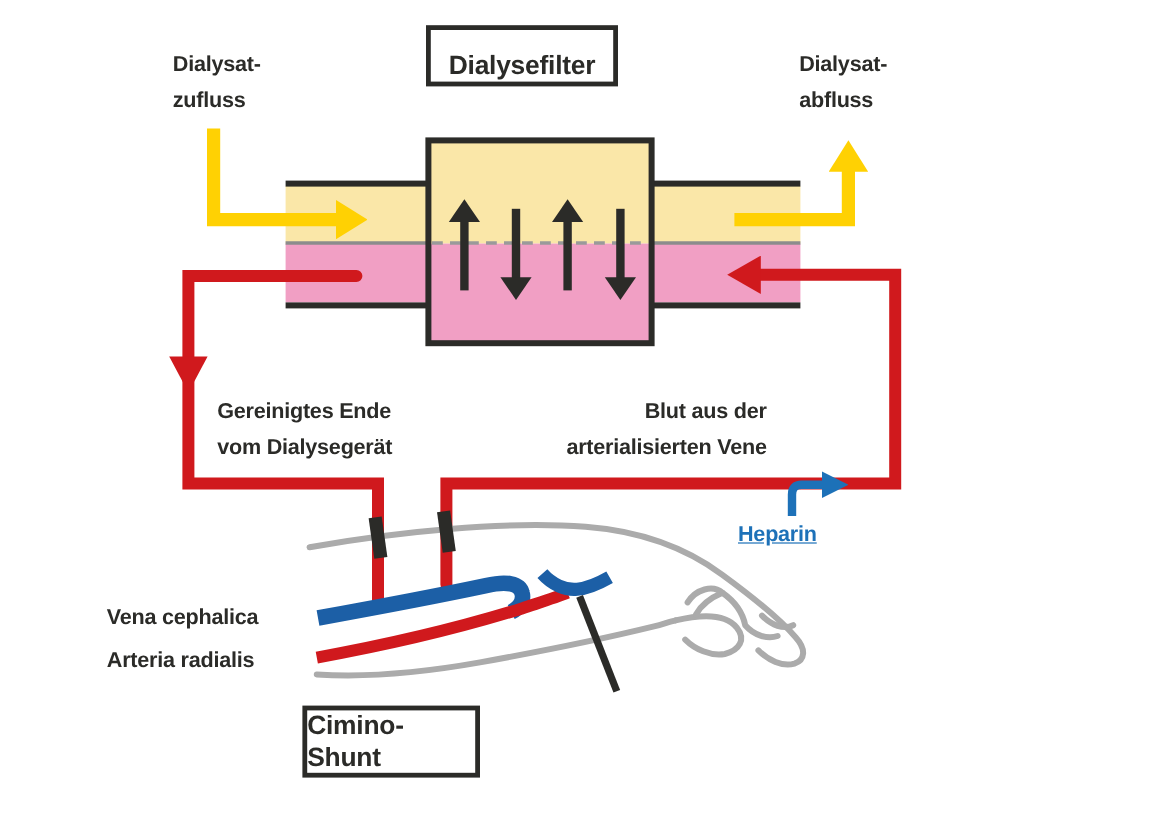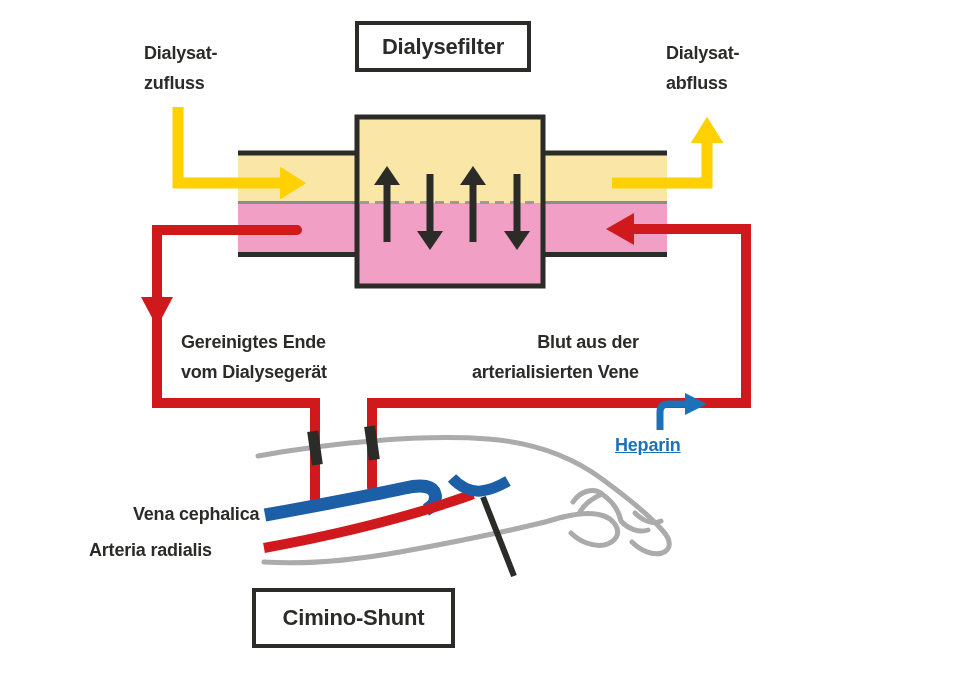--- a/index.html
+++ b/index.html
@@ -110,37 +110,37 @@
     <rect x="366.5" y="426" width="11" height="34" class="fink" transform="rotate(-8 372 443)"></rect>
 
     <line x1="514" y1="576" x2="483" y2="497" class="sink" stroke-width="6"></line>
 
     <path d="M660,430 L660,412 Q660,404 668,404 L686,404" class="sb nofill" stroke-width="7" marker-end="url(#mB)"></path>
   </svg>
 
   <div class="lbl" style="left:144px; top:38px;">Dialysat-
 zufluss</div>
 
-  <div class="label-box" style="left:355px; top:21px; width:176px; height:51px;">
+  <div class="label-box" style="left:355px; top:21px; width:160px; height:51px;align-items:flex-end;">
     <span>Dialysefilter</span>
   </div>
 
   <div class="lbl" style="left:666px; top:38px;">Dialysat-
 abfluss</div>
 
   <div class="lbl" style="left:181px; top:327px;">Gereinigtes Ende
 vom Dialysegerät</div>
 
   <div class="lbl" style="left:472px; top:327px;text-align:right;">Blut aus der
 arterialisierten Vene</div>
 
   <div class="lbl blue" style="left:615px; top:430px;text-decoration:underline;">Heparin</div>
 
-  <div class="lbl" style="left:89px; top:499px;margin-left:44px;">Vena cephalica</div>
+  <div class="lbl" style="left:89px; top:499px;">Vena cephalica</div>
 
   <div class="lbl" style="left:89px; top:535px;">Arteria radialis</div>
 
-  <div class="label-box" style="left:252px; top:588px; width:203px; height:60px;">
+  <div class="label-box" style="left:252px; top:588px; width:148px; height:60px;">
     <span>Cimino-Shunt</span>
   </div>
 
 
 </div>
 
 </body></html>

